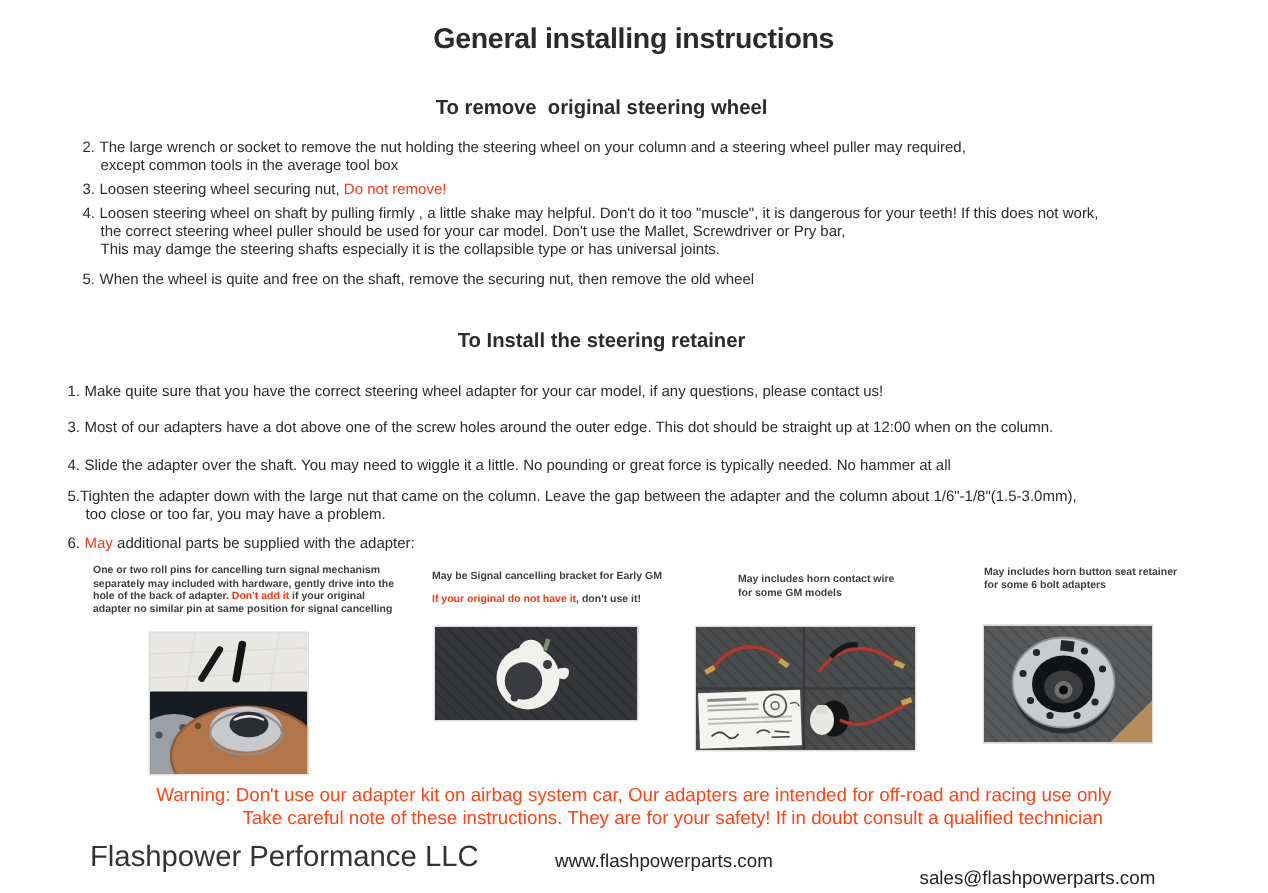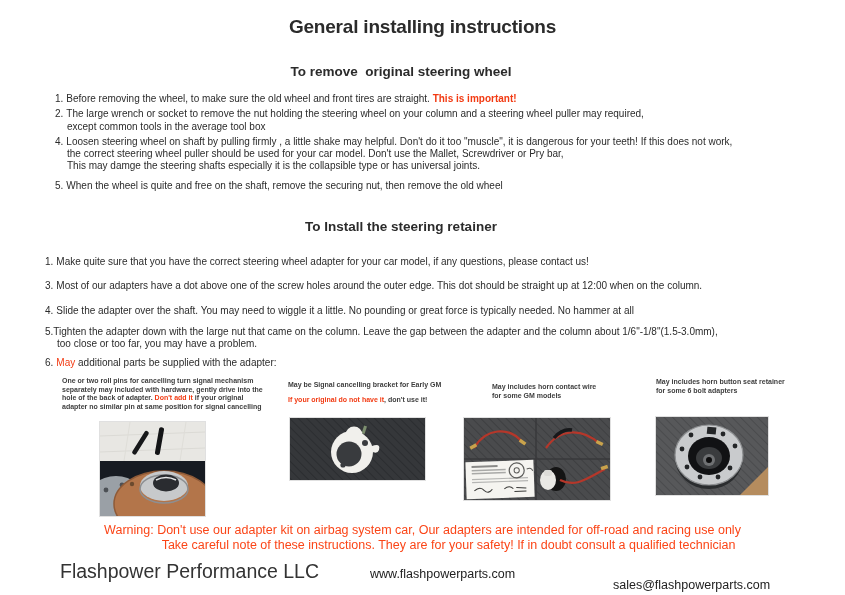--- a/index.html
+++ b/index.html
@@ -64,23 +64,23 @@
 </head>
 <body>
 
 <div class="page">
 
   <div class="title">General installing instructions</div>
 
   <div class="h2 h2-remove">To remove  original steering wheel</div>
 
   <div class="list list-remove">
-    <div class="li li1"><span class="num">1.</span><span class="txt">Before removing the wheel, to make sure the old wheel and front tires are straight. </span><span class="txt red b">This is important!</span></div>
     <div class="li li2"><span class="num">2.</span><span class="txt">The large wrench or socket to remove the nut holding the steering wheel on your column and a steering wheel puller may required,
 except common tools in the average tool box</span></div>
+    <div class="li li3"><span class="num">3.</span><span class="txt">Loosen steering wheel securing nut, </span><span class="txt red">Do not remove!</span></div>
     <div class="li li4"><span class="num">4.</span><span class="txt">Loosen steering wheel on shaft by pulling firmly , a little shake may helpful. Don't do it too "muscle", it is dangerous for your teeth! If this does not work,
 the correct steering wheel puller should be used for your car model. Don't use the Mallet, Screwdriver or Pry bar,
 This may damge the steering shafts especially it is the collapsible type or has universal joints.</span></div>
     <div class="li li5"><span class="num">5.</span><span class="txt">When the wheel is quite and free on the shaft, remove the securing nut, then remove the old wheel</span></div>
   </div>
 
   <div class="h2 h2-install">To Install the steering retainer</div>
 
   <div class="list list-install">
     <div class="li li1"><span class="num">1.</span><span class="txt">Make quite sure that you have the correct steering wheel adapter for your car model, if any questions, please contact us!</span></div>

